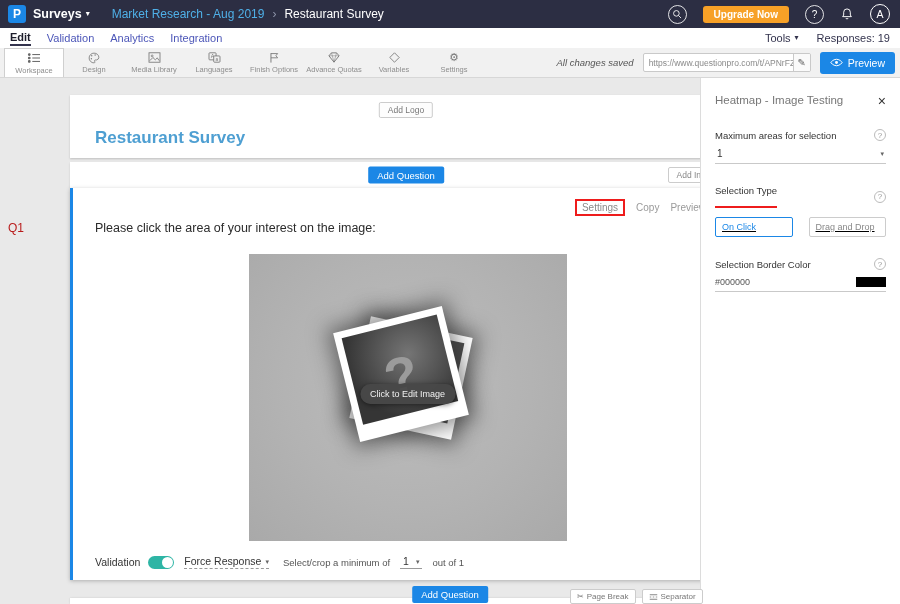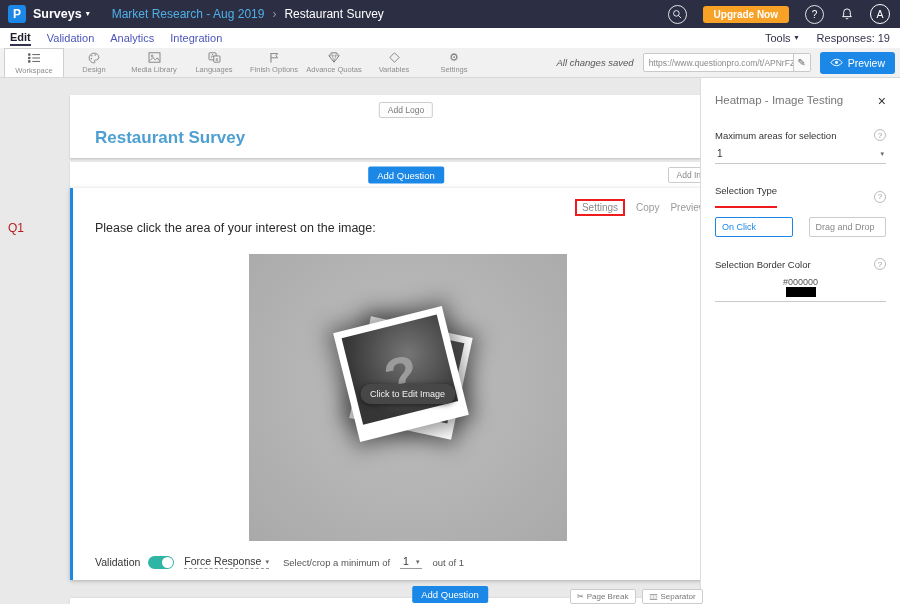--- a/index.html
+++ b/index.html
@@ -85,25 +85,25 @@
   
   .panel {position:absolute;top:0;right:0;width:200px;height:100%;background:#fff;border-left:1px solid #dcdcdc;padding:14px;}
   .panel-head {display:flex;justify-content:space-between;align-items:flex-start;margin-top:2px;}
   .panel-title {font-size:11.5px;color:#777;}
   .close {font-size:14px;color:#333;cursor:pointer;line-height:1;}
   .plabel-row {display:flex;justify-content:space-between;align-items:center;margin-top:21px;}
   .plabel {font-size:9.5px;color:#333;}
   .helpc {width:12px;height:12px;border:1px solid #bbb;border-radius:50%;color:#999;font-size:8px;display:flex;align-items:center;justify-content:center;cursor:pointer;flex:none;}
   .pselect {display:flex;justify-content:space-between;align-items:center;border-bottom:1px solid #c9c9c9;padding:7px 2px 4px;font-size:10px;color:#333;cursor:pointer;}
   .red-underline {border-bottom:2px solid #ee1c1c;padding-bottom:10px;}
-  .opt-row {display:flex;gap:16px;margin-top:9px;}
+  .opt-row {display:flex;gap:16px;margin-top:9px;text-decoration:underline;}
   .opt {flex:1;font-size:9px;padding:4px 6px;border-radius:2px;text-align:left;cursor:pointer;background:#fff;}
   .opt.selected {border:1px solid #1b87e6;color:#1b87e6;}
   .opt.plain {border:1px solid #ccc;color:#888;}
-  .color-row {display:flex;justify-content:space-between;align-items:center;border-bottom:1px solid #c9c9c9;padding:7px 0 4px;flex-direction:column;}
+  .color-row {display:flex;justify-content:space-between;align-items:center;border-bottom:1px solid #c9c9c9;padding:7px 0 4px;}
   .color-val {font-size:9px;color:#555;}
   .swatch {width:30px;height:10px;background:#000;cursor:pointer;}
 </style>
 </head>
 <body>
 
 <div class="screen">
 
   <header class="topbar">
     <div class="logo">P</div>

